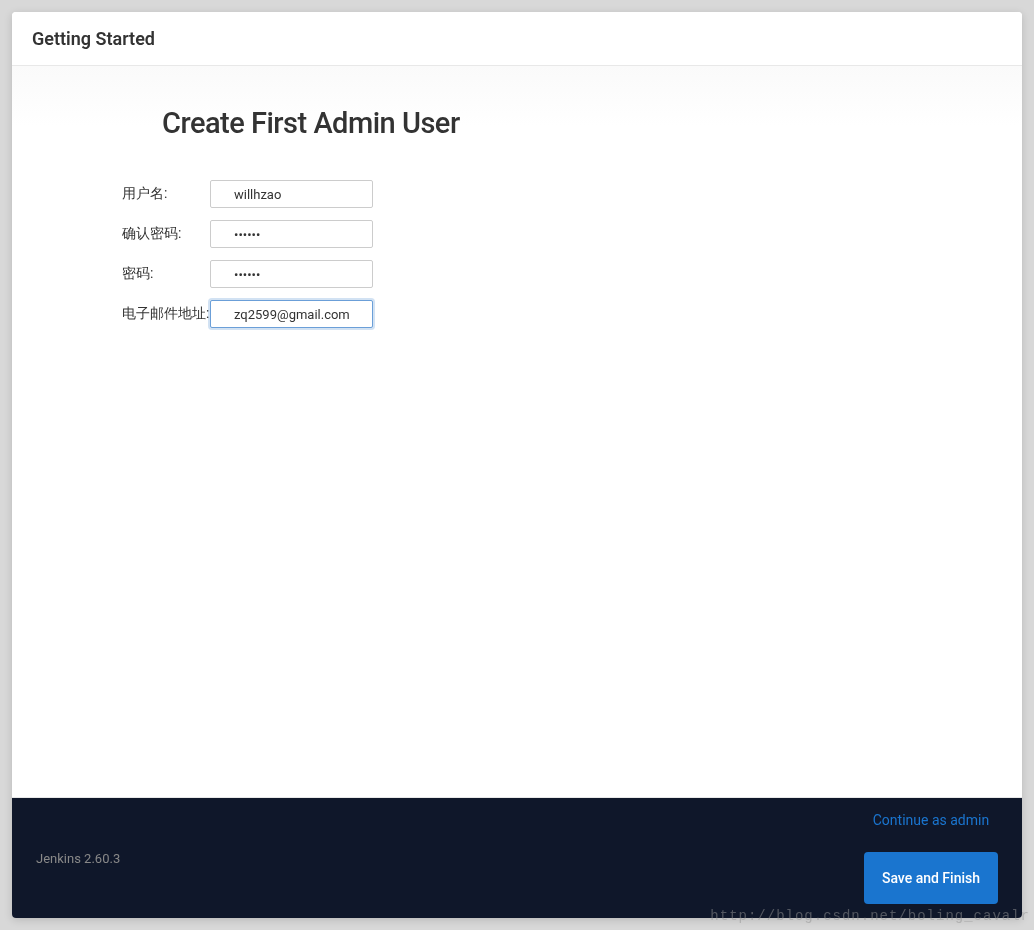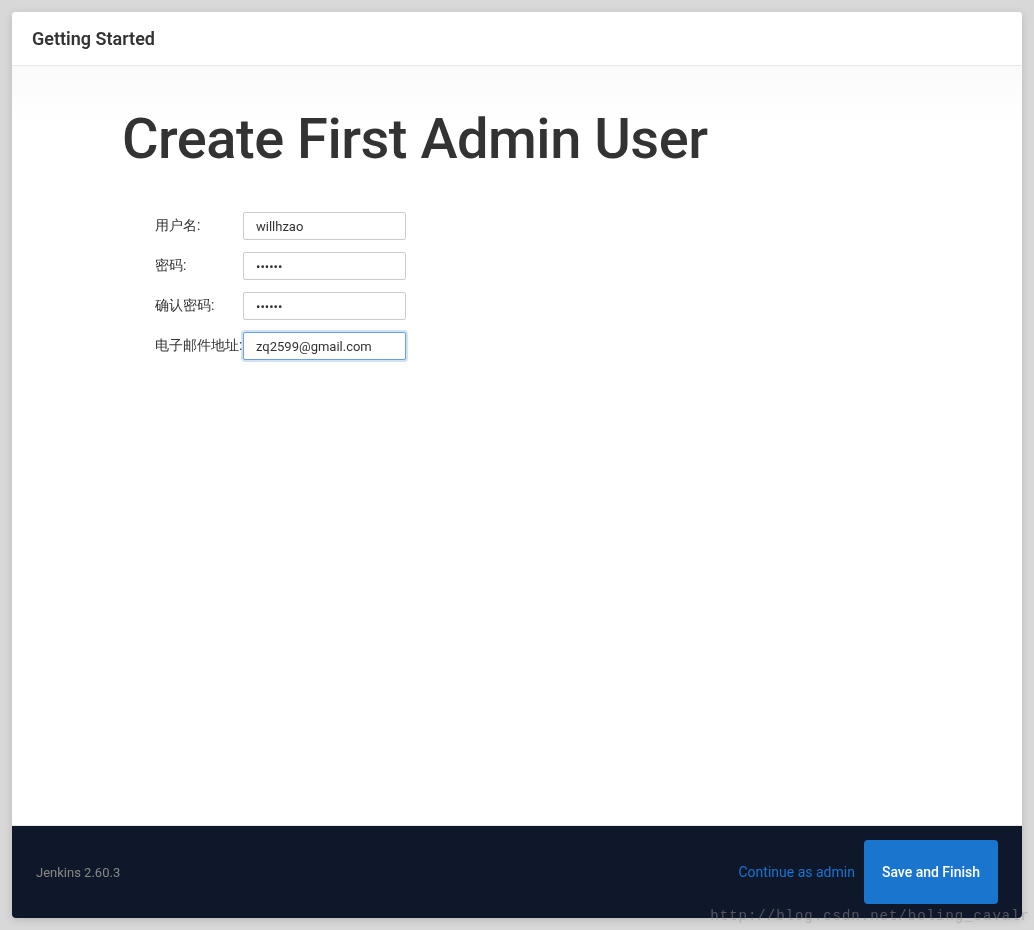--- a/index.html
+++ b/index.html
@@ -35,47 +35,47 @@
       font-weight: 600;
       color: #333;
     }
     .modal-body {
       flex: 1;
       padding: 40px 110px 20px 110px;
       background: linear-gradient(to bottom, #fafafa 0%, #ffffff 60px);
       overflow: auto;
     }
     .page-title {
-      font-size: 56px;
+      font-size: 29px;
       font-weight: 500;
       color: #333;
       margin-bottom: 28px;
       letter-spacing: -0.5px;
+      margin-left: 40px;
     }
     .form-table {
       border-collapse: separate;
       border-spacing: 0 12px;
-      margin-left: 33px;
     }
     .form-table td {
       vertical-align: middle;
       padding: 0;
     }
     .field-label {
       font-size: 14px;
       color: #333;
       padding-right: 20px;
       white-space: nowrap;
       text-align: left;
       min-width: 88px;
     }
     .field-input {
       width: 163px;
       height: 28px;
-      padding: 4px 12px;
+      padding: 4px 23px;
       font-size: 13px;
       border: 1px solid #ccc;
       border-radius: 2px;
       color: #333;
       outline: none;
       font-family: inherit;
     }
     .field-input.focused {
       border-color: #6b9fd8;
       box-shadow: 0 0 0 2px rgba(107, 159, 216, 0.3);
@@ -88,37 +88,38 @@
       justify-content: space-between;
       background: #0f172a;
     }
     .version-text {
       font-size: 13px;
       color: #888;
     }
     .footer-actions {
       display: flex;
       align-items: center;
-      gap: 9px;
+      gap: 24px;
+      flex-direction: column;
     }
     .link-button {
       color: #1a75cf;
       font-size: 14px;
       text-decoration: none;
       cursor: pointer;
       background: none;
       border: none;
       font-family: inherit;
     }
     .primary-button {
       background: #1a75cf;
       color: #ffffff;
       border: none;
       border-radius: 4px;
-      padding: 24px 18px;
+      padding: 18px 18px;
       font-size: 14px;
       font-weight: 500;
       cursor: pointer;
       font-family: inherit;
     }
     .watermark {
       position: fixed;
       bottom: 6px;
       right: 4px;
       font-size: 14px;
@@ -139,25 +140,25 @@
   <div class="modal-body">
     <h1 class="page-title">Create First Admin User</h1>
 
     <table class="form-table">
       <tbody>
           <tr>
         <td class="field-label">用户名:</td>
         <td><input type="text" class="field-input" value="willhzao" style=""></td>
       </tr>
       <tr>
-        <td class="field-label">密码:</td>
+        <td class="field-label">确认密码:</td>
         <td><input type="password" class="field-input" value="••••••" style=""></td>
       </tr>
       <tr>
-        <td class="field-label">确认密码:</td>
+        <td class="field-label">密码:</td>
         <td><input type="password" class="field-input" value="••••••" style=""></td>
       </tr>
       <tr>
         <td class="field-label">电子邮件地址:</td>
         <td><input type="text" class="field-input focused" value="zq2599@gmail.com" style=""></td>
       </tr>
     </tbody>
       </table>
   </div>
 

